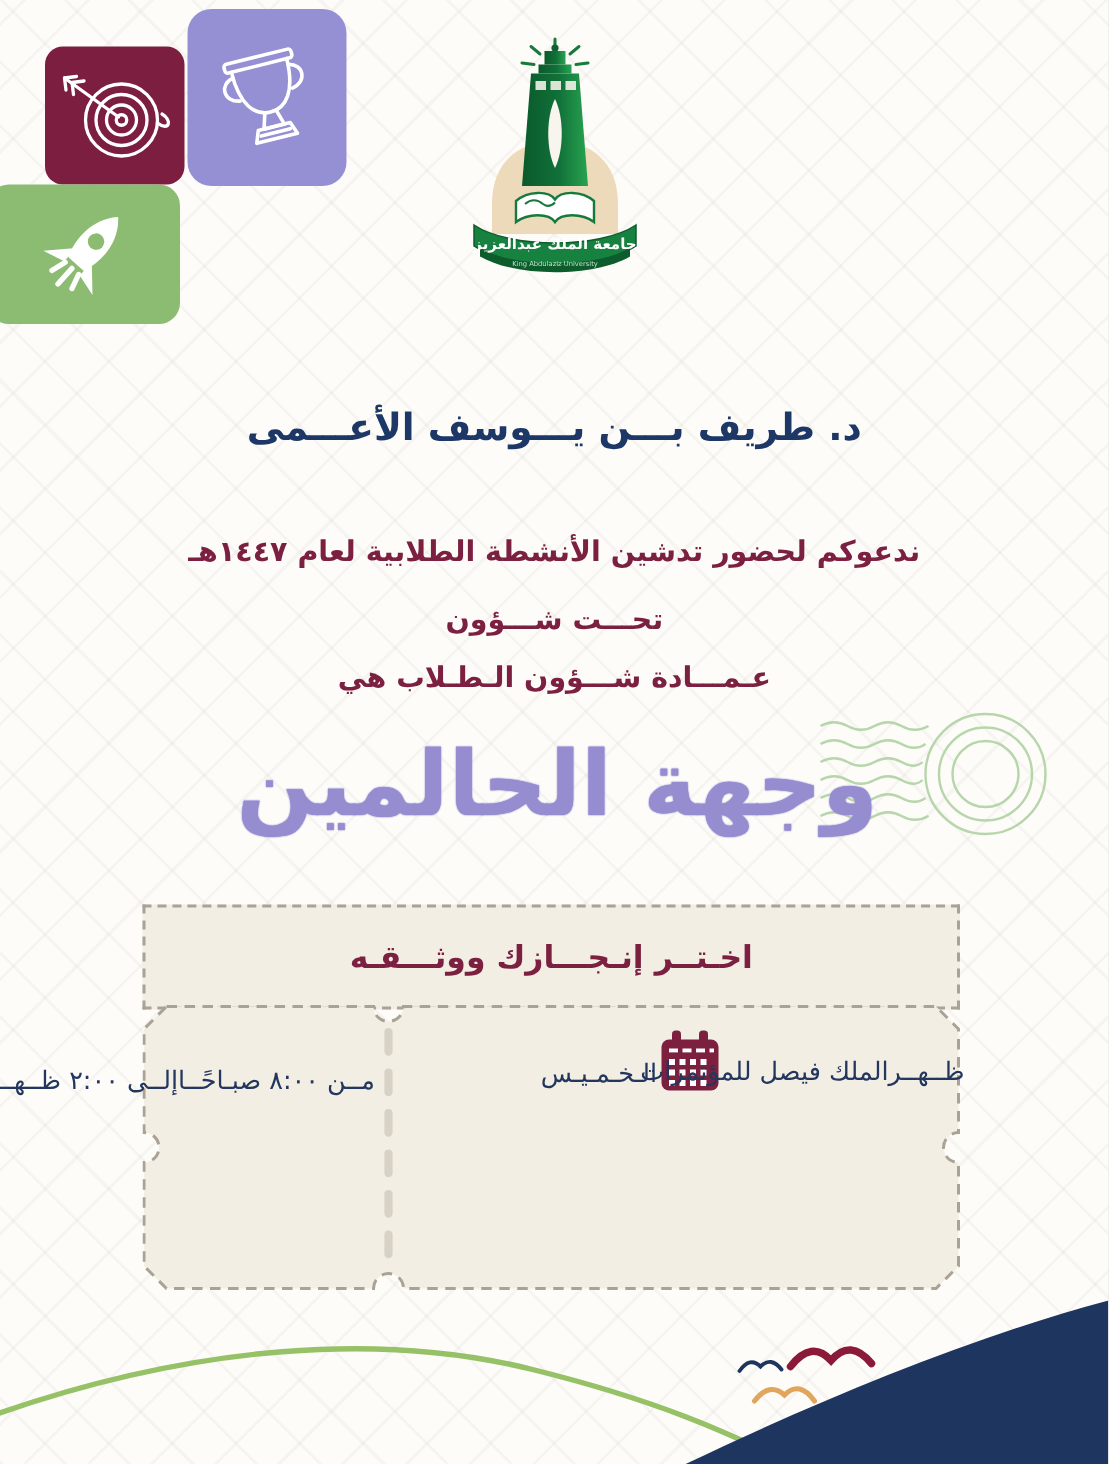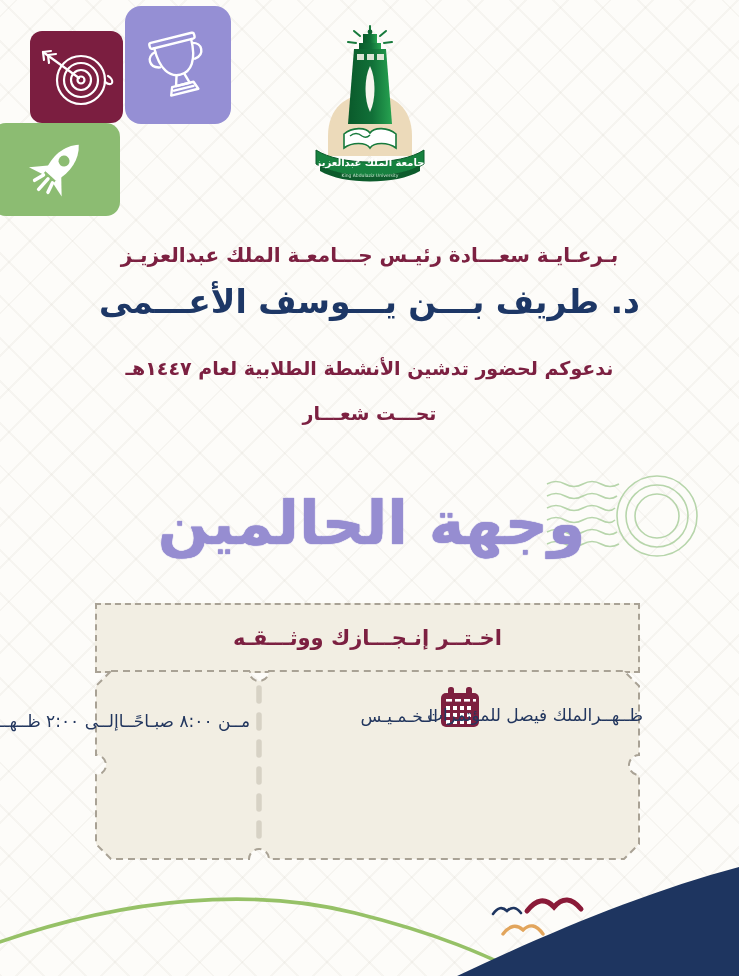--- a/index.html
+++ b/index.html
@@ -15,21 +15,21 @@
   
   .sq{position:absolute;display:flex;align-items:center;justify-content:center;}
   .sq-purple{left:125px;top:6px;width:106px;height:118px;background:#958fd4;border-radius:16px;}
   .sq-maroon{left:30px;top:31px;width:93px;height:92px;background:#7b1e40;border-radius:12px;}
   .sq-green{left:-8px;top:123px;width:128px;height:93px;background:#8cbc72;border-radius:14px;}
   
   .logo{position:absolute;left:302px;top:24px;width:136px;height:176px;}
   
   .line{position:absolute;left:30px;right:30px;text-align:center;font-weight:bold;}
   .patronage{top:243px;font-size:20px;color:#7c2041;}
-  .president{top:282px;font-size:33px;color:#1d3766;}
+  .president{top:270px;font-size:25px;color:#1d3766;}
   .invite{top:357px;font-size:19px;color:#7c2041;}
   .slogan-lbl{top:402px;font-size:19px;color:#7c2041;}
   .deanship{top:441px;font-size:19px;color:#7c2041;}
   .big-title{
     position:absolute;left:20px;right:16px;top:488px;text-align:center;
     font-size:60px;font-weight:bold;color:#968dd1;
     text-shadow:0 0 1px #968dd1, 0 0 1px #968dd1;
   }
   .stamp{position:absolute;left:545px;top:468px;}
   
@@ -126,24 +126,24 @@
       <path d="M42,110 C50,103 64,103 68,109 C72,103 86,103 94,110 L94,124 C86,118 72,118 68,124 C64,118 50,118 42,124 Z" fill="#ffffff" stroke="#177a3c" stroke-width="1.6"></path>
       <path d="M48,112 q6,-5 12,0 q4,3 8,-1" stroke="#177a3c" stroke-width="1.4" fill="none"></path>
 
       <path d="M14,126 C38,142 98,142 122,126 L122,140 C98,156 38,156 14,140 Z" fill="#17813f" stroke="#0d5c2c" stroke-width="1"></path>
       <path d="M18,141 C42,156 94,156 118,141 L118,147 C94,161 42,161 18,147 Z" fill="#0d5c2c"></path>
       <text x="68" y="142" text-anchor="middle" font-size="10" font-weight="bold" fill="#ffffff">جامعة الملك عبدالعزيز</text>
       <text x="68" y="153" text-anchor="middle" font-size="4.5" fill="#bfe3c9">King Abdulaziz University</text>
     </svg>
   </div>
 
-  <div class="line patronage">بـرعـايـة سعـــادة رئيـس جـــامعـة الملك عبدالعزيـز</div>
   <div class="line president">د. طريف بـــن يـــوسف الأعـــمى</div>
   <div class="line invite">ندعوكم لحضور تدشين الأنشطة الطلابية لعام ١٤٤٧هـ</div>
-  <div class="line slogan-lbl">تحـــت شعـــار</div>
+  <div class="line slogan-lbl">تحـــت شـــؤون</div>
+  <div class="line deanship">عـمـــادة شـــؤون الـطـلاب هي</div>
 
   <svg class="stamp" width="165" height="108" viewBox="0 0 165 108">
     <g stroke="#abcf9e" stroke-width="1.6" fill="none" opacity="0.85">
       <circle cx="112" cy="48" r="40"></circle>
       <circle cx="112" cy="48" r="31"></circle>
       <circle cx="112" cy="48" r="22"></circle>
       <path d="M2,16 q9,-5 18,0 t18,0 t18,0 t18,0"></path>
       <path d="M2,28 q9,-5 18,0 t18,0 t18,0 t16,0"></path>
       <path d="M2,40 q9,-5 18,0 t18,0 t18,0 t14,0"></path>
       <path d="M2,52 q9,-5 18,0 t18,0 t18,0 t14,0"></path>

